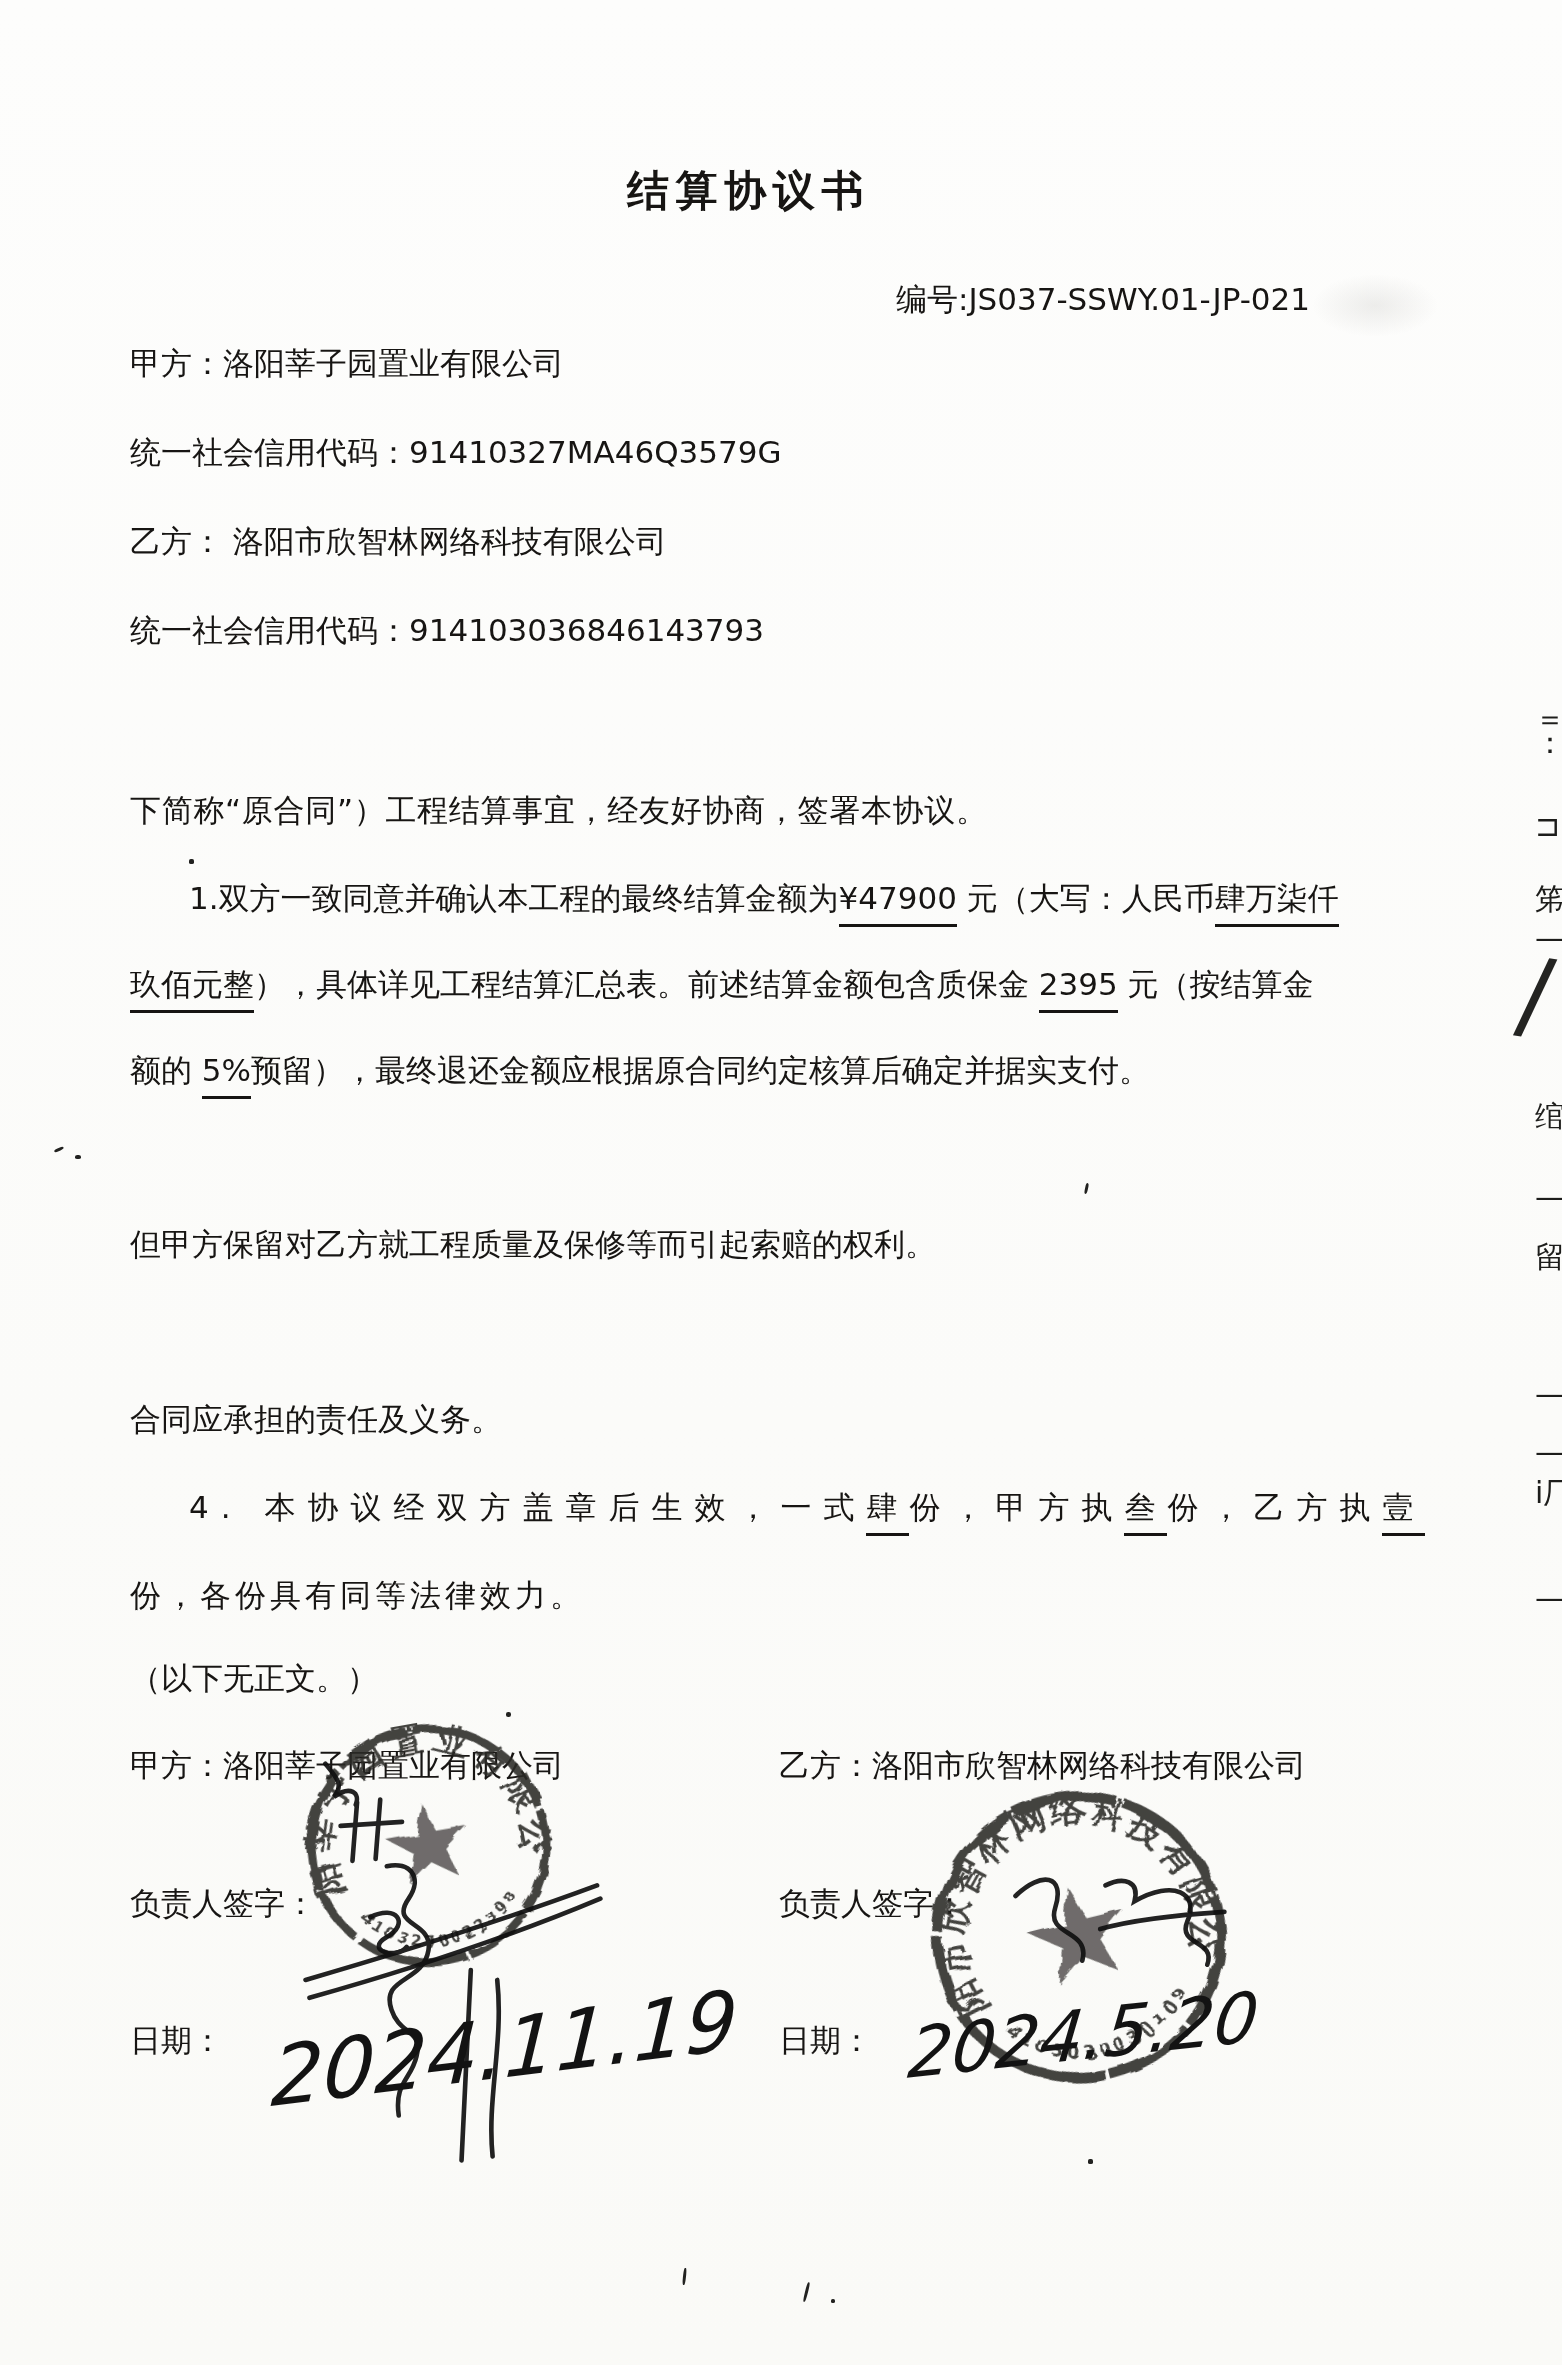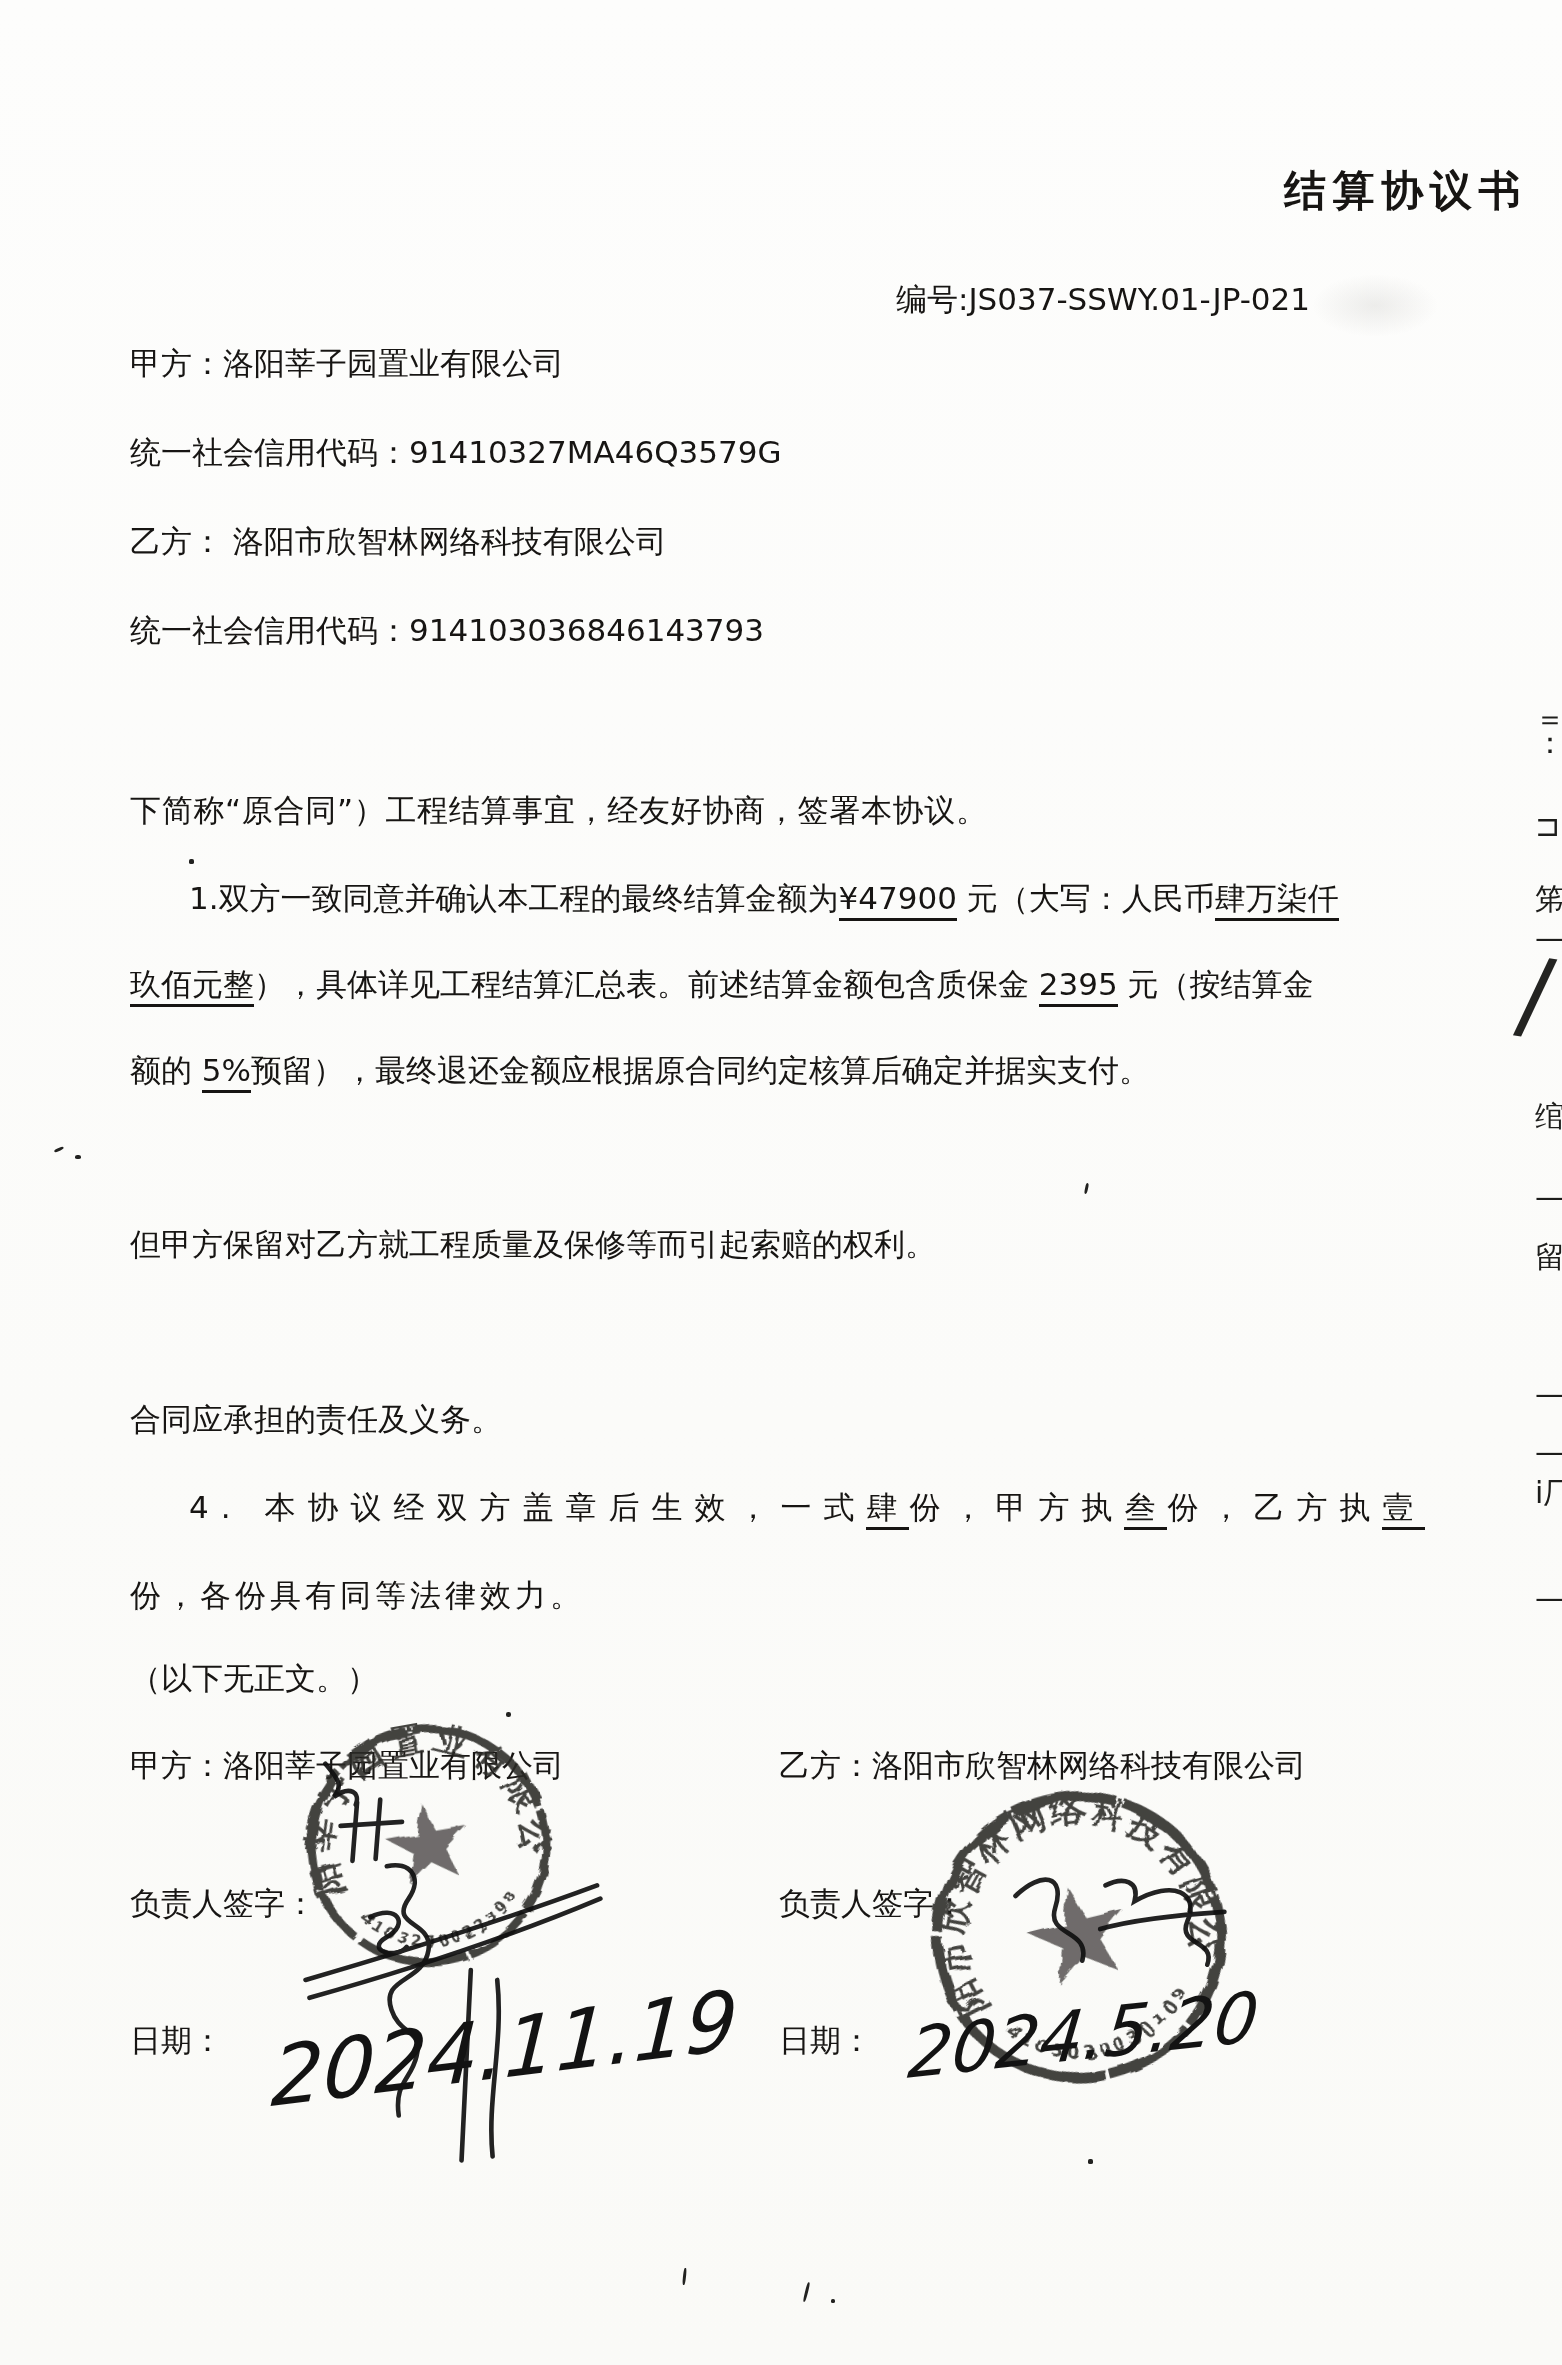--- a/index.html
+++ b/index.html
@@ -5,23 +5,23 @@
   html,body{margin:0;padding:0;background:#9a9a98;}
   .page{
     position:relative;width:1563px;height:2366px;margin:0 auto;
     background:linear-gradient(180deg,#fdfdfc 0%,#fbfbf9 60%,#fafaf7 100%);
     overflow:hidden;
     font-family:"DejaVu Sans","Liberation Sans",sans-serif;
     color:#171513;
   }
   .line{position:absolute;white-space:nowrap;font-size:31px;line-height:1.25;color:#171513;}
   .indent1{letter-spacing:0.7px;}
-  .title-wrap{position:absolute;top:163px;left:0;width:1557px;text-align:right;}
+  .title-wrap{position:absolute;top:163px;left:0;width:1557px;text-align:center;}
   .title-wrap span{position:relative;left:-30px;font-size:42px;font-weight:bold;letter-spacing:6.6px;}
-  .u{border-bottom:3.3px solid #171513;padding-bottom:2px;}
+  .u{border-bottom:3.3px solid #171513;padding-bottom:8px;}
   .wide{letter-spacing:12px;}
   .semi-wide{letter-spacing:4px;}
   .hand{
     position:absolute;white-space:nowrap;font-style:italic;color:#131313;
     font-family:"DejaVu Sans","Liberation Sans",sans-serif;
   }
   .hand.a{left:270px;top:2001px;font-size:82px;transform:rotate(-7deg) skewX(-10deg);}
   .hand.b{left:908px;top:1995px;font-size:69px;transform:rotate(-6deg) skewX(-12deg);}
   .overlay{position:absolute;left:0;top:0;width:1563px;height:2366px;pointer-events:none;}
   .mf{position:absolute;left:1535px;font-size:30px;color:#1d1d1b;white-space:nowrap;}

